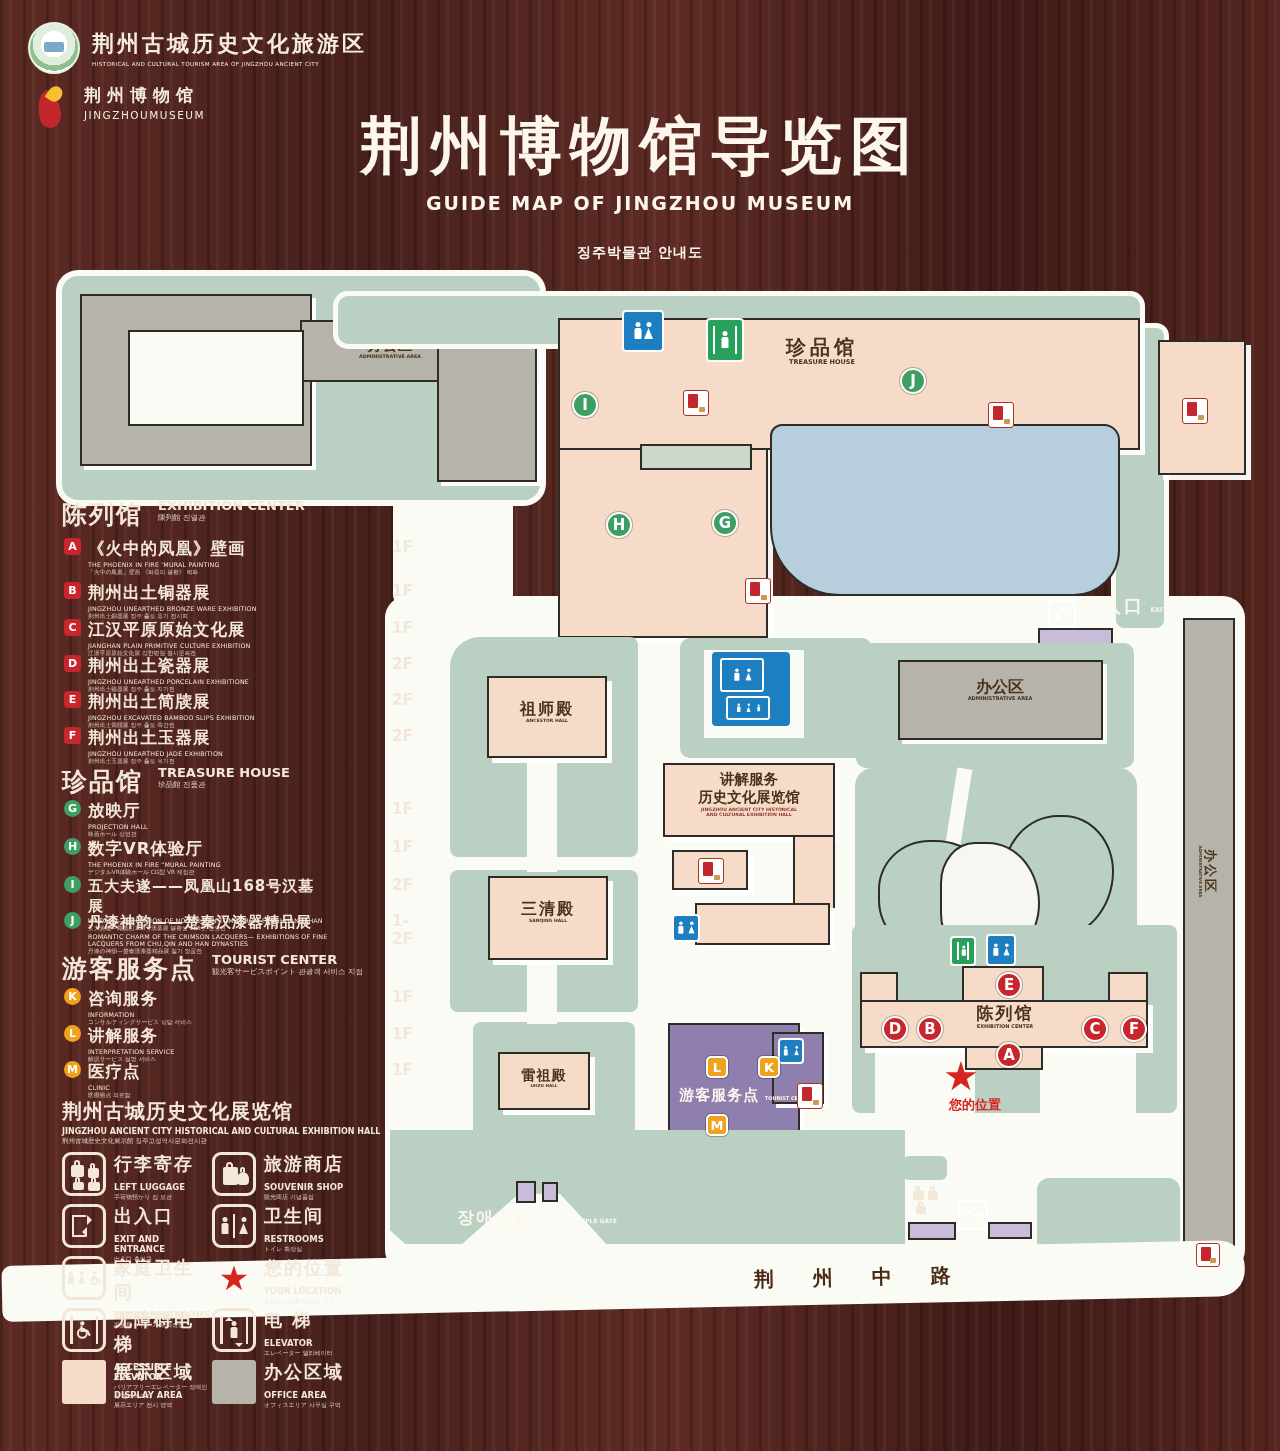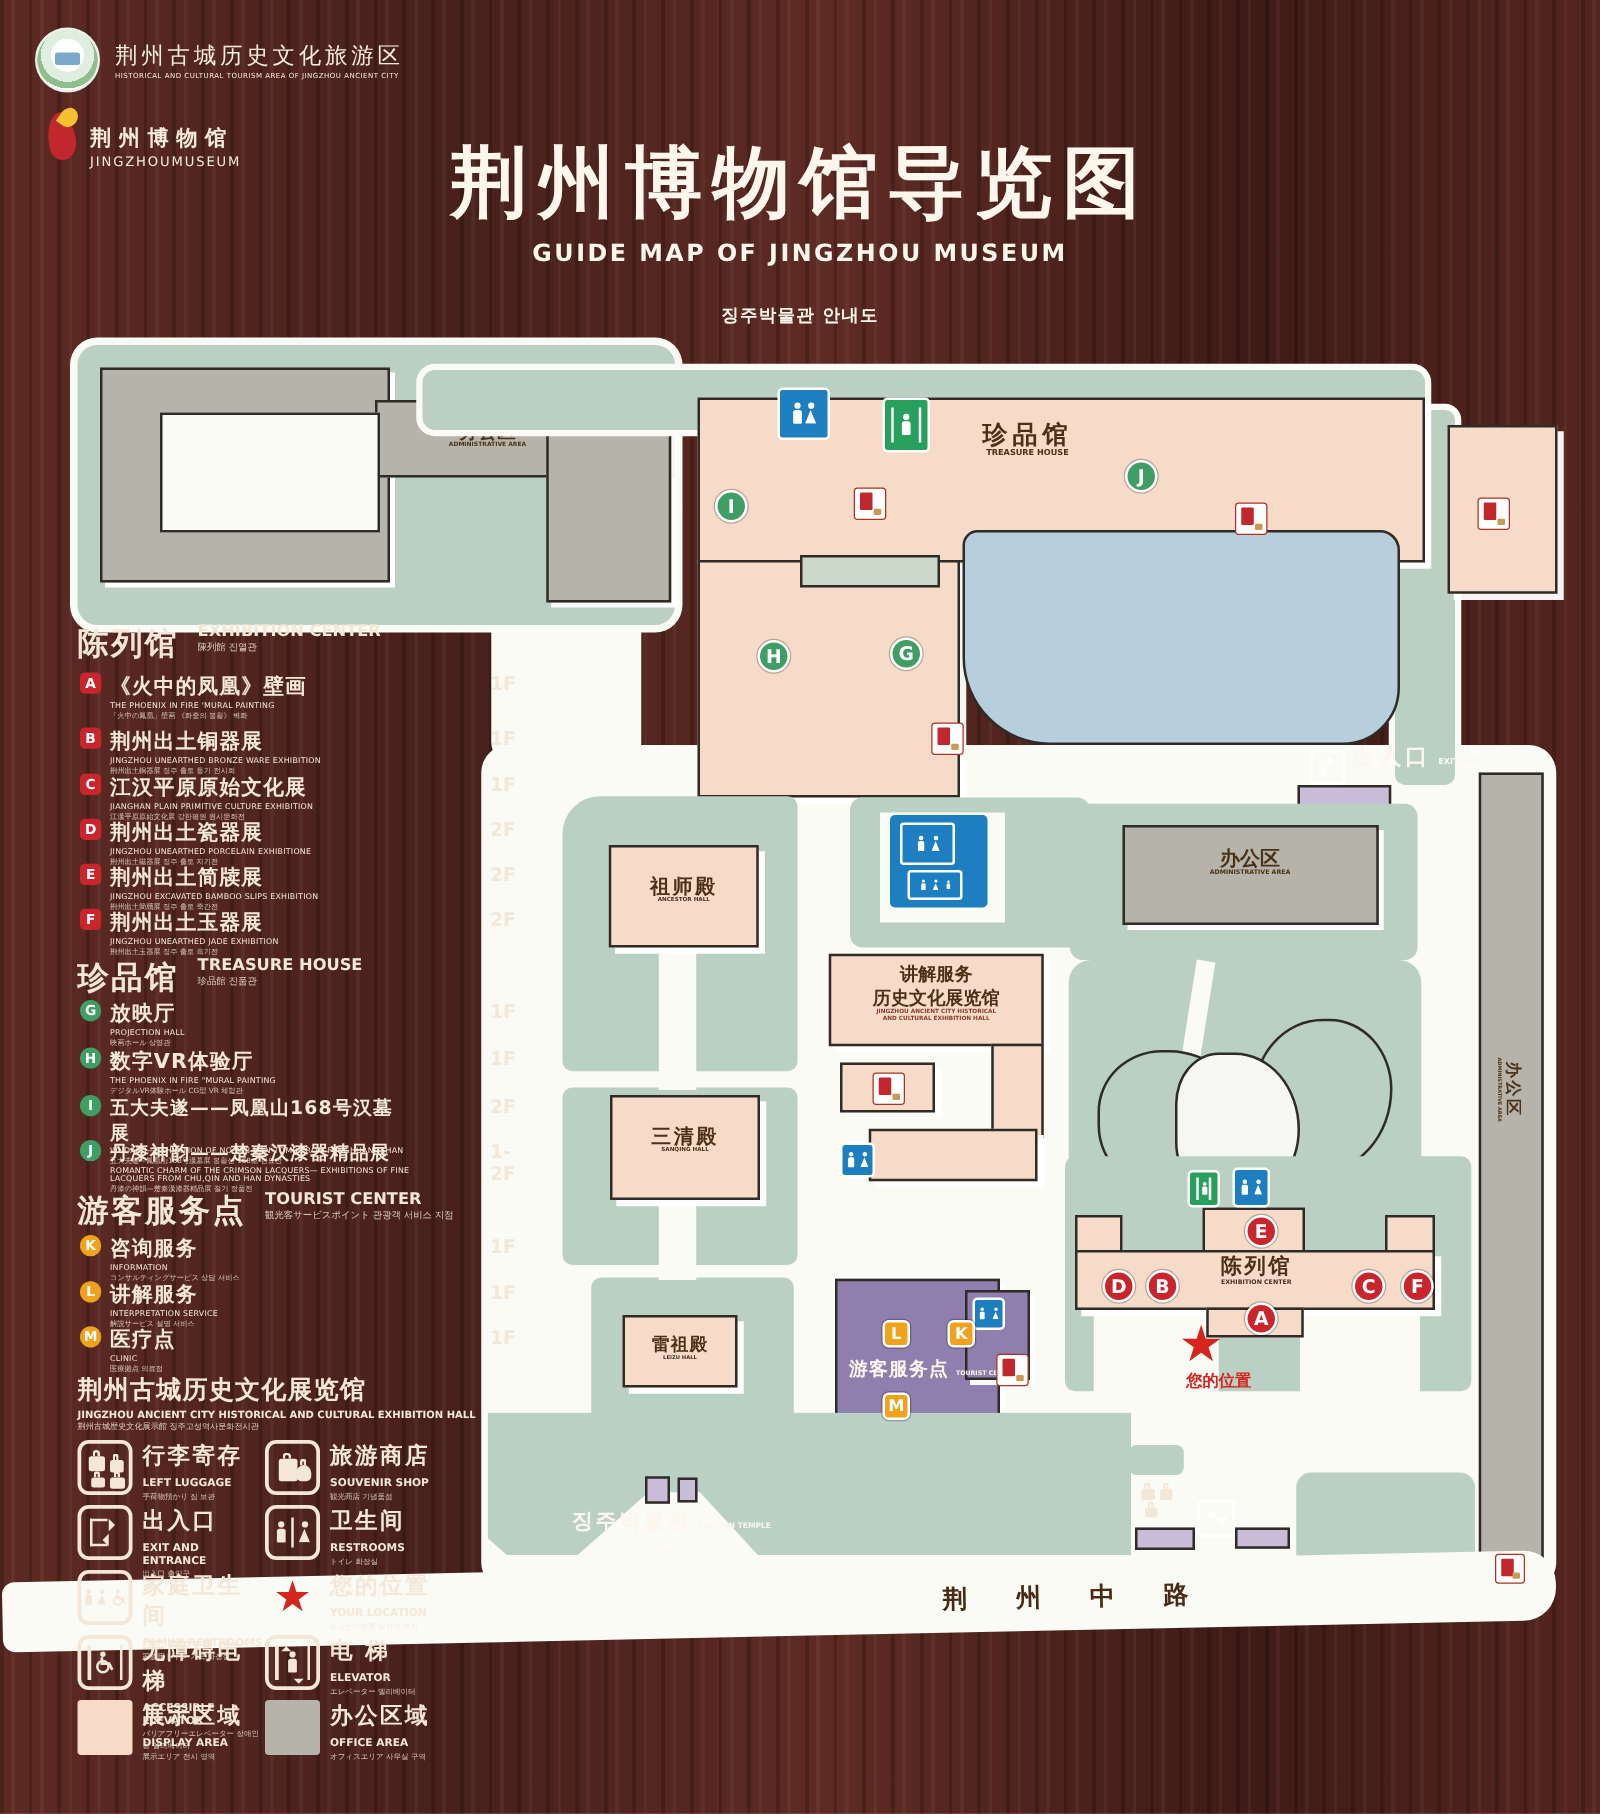--- a/index.html
+++ b/index.html
@@ -10,21 +10,21 @@
       repeating-linear-gradient(90deg, rgba(0,0,0,.20) 0 3px, rgba(0,0,0,0) 3px 9px, rgba(255,255,255,.045) 9px 12px, rgba(0,0,0,0) 12px 23px),
       linear-gradient(90deg,#5d2a23,#47201c 28%,#5e2b24 52%,#3f1b17 78%,#55251f);
   }
   .abs{position:absolute}
   
   .logo-circle{width:52px;height:52px;border-radius:50%;background:radial-gradient(circle at 50% 42%,#ffffff 0 36%,#dfeede 36% 58%,#8fbf8f 58% 72%,#ffffff 72%);border:2px solid #e8f2e6;box-sizing:border-box}
   .logo-circle i{position:absolute;left:14px;top:18px;width:20px;height:10px;background:#7aa9c9;border-radius:2px}
   .logo-phoenix{width:44px;height:52px}
   .logo-phoenix b{position:absolute;left:10px;top:6px;width:22px;height:38px;background:#c1272d;border-radius:60% 40% 55% 45%/70% 60% 40% 30%;transform:rotate(-12deg)}
   .logo-phoenix i{position:absolute;left:20px;top:2px;width:14px;height:16px;background:#f6c12e;border-radius:50% 50% 50% 0;transform:rotate(35deg)}
-  .logo-zh{color:#f6ecdd;font-weight:normal;font-size:18px;letter-spacing:3px;white-space:nowrap}
+  .logo-zh{color:#f6ecdd;font-weight:bold;font-size:22px;letter-spacing:3px;white-space:nowrap}
   .logo-en{color:#f6ecdd;font-size:5.6px;letter-spacing:.4px;white-space:nowrap;margin-top:2px}
   .logo2-zh{color:#f6ecdd;font-weight:bold;font-size:17px;letter-spacing:6px;white-space:nowrap}
   .logo2-en{color:#f6ecdd;font-weight:normal;font-size:10.5px;letter-spacing:1.5px;margin-top:2px}
   .title-zh{width:100%;text-align:center;color:#fdf6ec;font-weight:bold;font-size:62px;letter-spacing:8px}
   .title-en{width:100%;text-align:center;color:#fdf6ec;font-weight:bold;font-size:19px;letter-spacing:2px}
   .title-ja{width:100%;text-align:center;color:#fdf6ec;font-weight:bold;font-size:15px;letter-spacing:2px}
   .title-ko{width:100%;text-align:center;color:#fdf6ec;font-weight:bold;font-size:14px;letter-spacing:1px}
   
   .cream{color:#f3e7d7}
   .sec-zh{font-size:25px;font-weight:bold;letter-spacing:2px}
@@ -91,21 +91,21 @@
 
   <div class="abs" style="left:28px;top:22px;display:flex;align-items:center;gap:12px">
     <div class="logo-circle abs" style="position:relative">
         <i></i>
       </div>
     <div>
       <div class="logo-zh">荆州古城历史文化旅游区</div>
       <div class="logo-en">HISTORICAL AND CULTURAL TOURISM AREA OF JINGZHOU ANCIENT CITY</div>
     </div>
   </div>
-  <div class="abs" style="left:28px;top:84px;display:flex;align-items:flex-end;">
+  <div class="abs" style="left:28px;top:84px;display:flex;align-items:flex-start;gap:12px">
     <div class="logo-phoenix abs" style="position:relative">
         <b></b>
         <i></i>
       </div>
     <div>
       <div class="logo2-zh">荆州博物馆</div>
       <div class="logo2-en">JINGZHOUMUSEUM</div>
     </div>
   </div>
   <div class="abs title-en" style="left:0;top:192px">GUIDE MAP OF JINGZHOU MUSEUM</div>
@@ -259,21 +259,21 @@
     </div>
   <div class="abs wlab" style="left:668px;top:1086px;width:156px">
     <span style="font-size:15px;letter-spacing:1px">游客服务点</span>
     <span class="en" style="font-size:5px">TOURIST CENTER</span>
   </div>
 
   <div class="abs green" style="left:390px;top:1130px;width:515px;height:114px;clip-path:polygon(0 0,100% 0,100% 100%,42% 100%,33% 56%,25% 56%,14% 100%,3% 100%,0 88%)"></div>
   <div class="abs lpurp" style="left:516px;top:1181px;width:20px;height:22px"></div>
   <div class="abs lpurp" style="left:542px;top:1182px;width:16px;height:20px"></div>
   <div class="abs wlab" style="left:452px;top:1208px;width:170px">
-    <span style="font-size:17px;letter-spacing:2px">징주박물관</span>
+    <span style="font-size:17px;letter-spacing:2px">장애인용</span>
     <span class="en" style="font-size:6px">KAIYUAN TEMPLE GATE</span>
   </div>
 
   <div class="abs green" style="left:1037px;top:1178px;width:143px;height:90px;border-radius:12px"></div>
   <div class="abs green" style="left:903px;top:1156px;width:44px;height:24px;border-radius:6px"></div>
   <div class="abs" style="left:906px;top:1180px;width:40px;height:40px;border:2px solid #fbfbf6;border-radius:4px;box-sizing:border-box">
     <div class="bagw" style="position:absolute;left:5px;top:9px;width:11px;height:9px"></div>
     <div class="bagw" style="position:absolute;left:20px;top:9px;width:10px;height:9px"></div>
     <div class="bagw" style="position:absolute;left:8px;top:24px;width:10px;height:8px"></div>
   </div>

